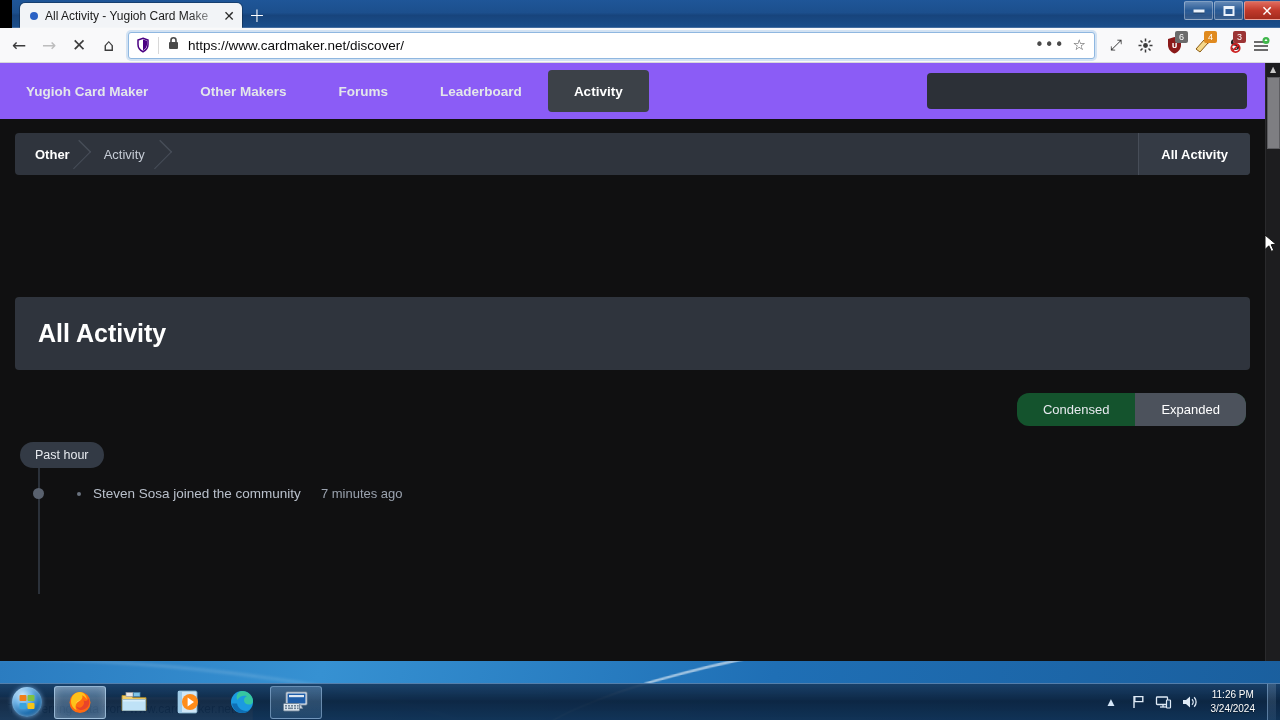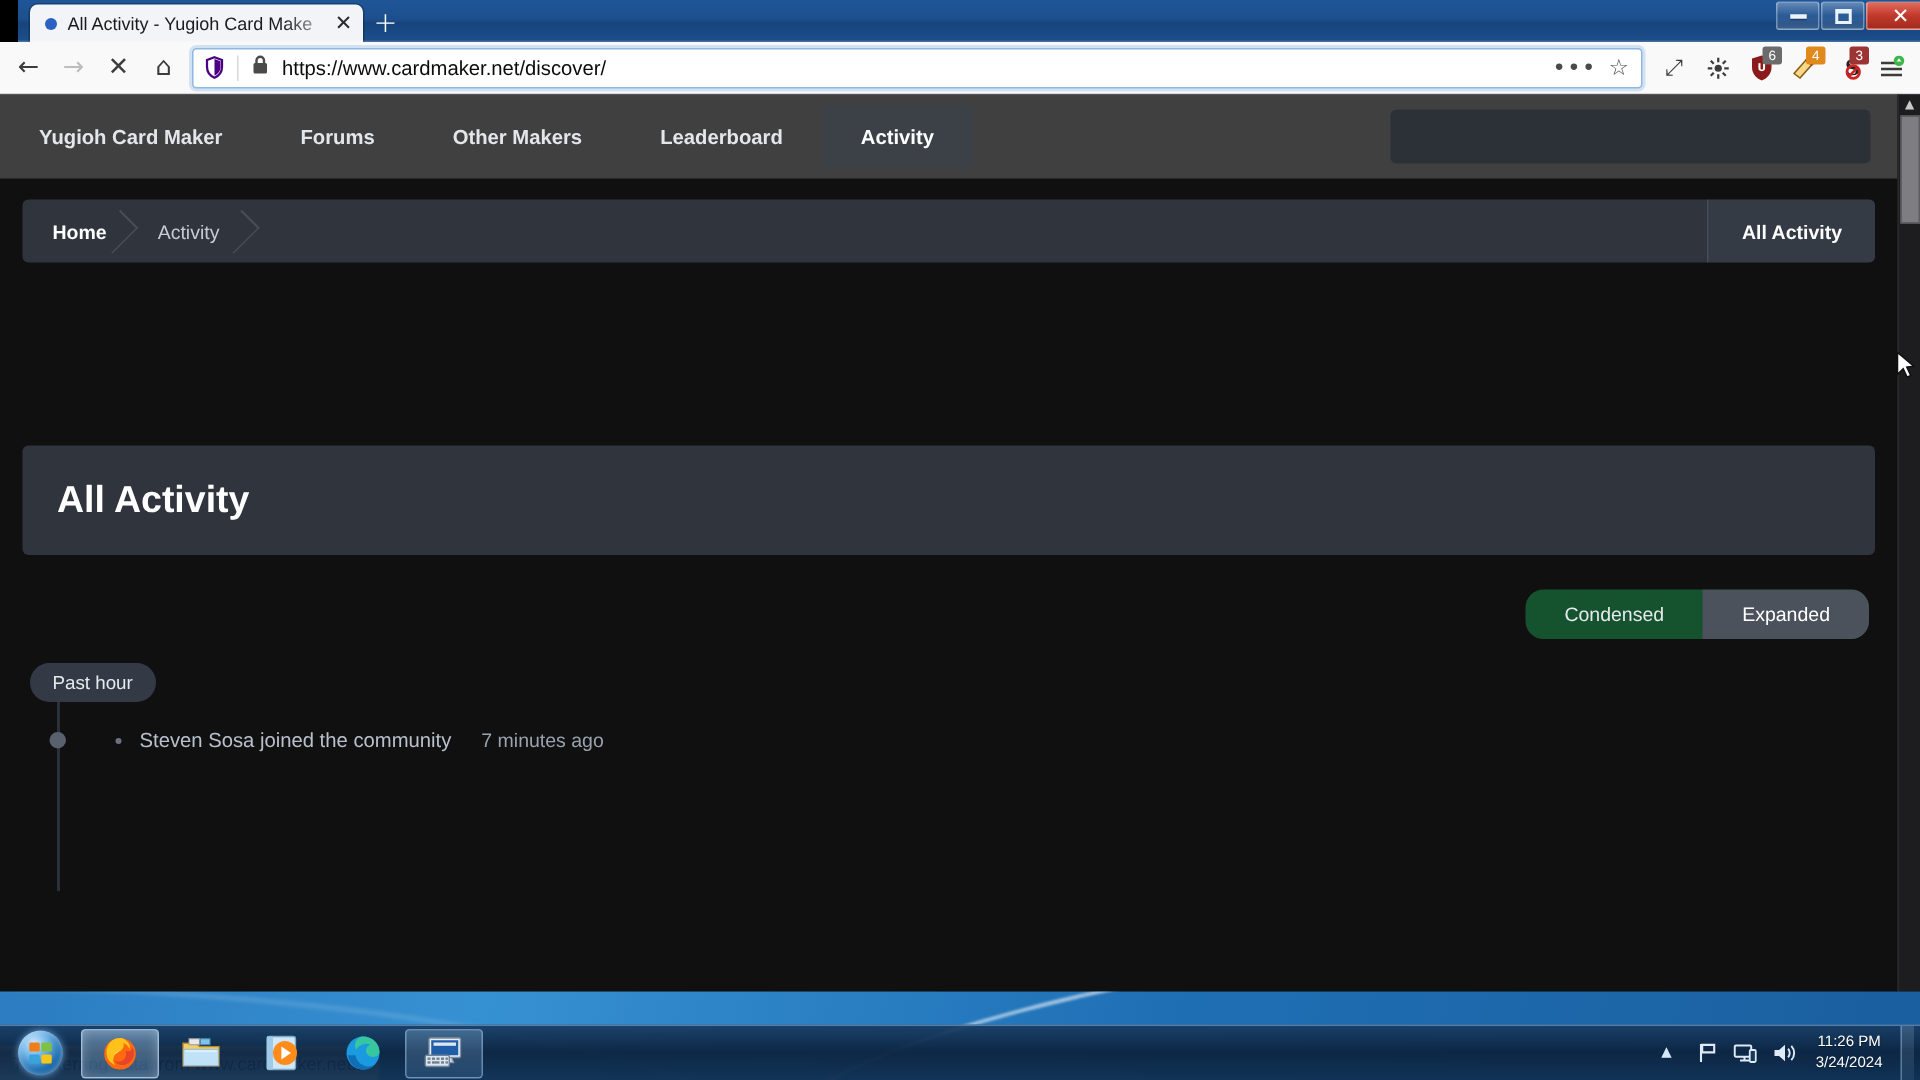--- a/index.html
+++ b/index.html
@@ -146,21 +146,21 @@
     background: rgba(10,14,22,.55);
   }
   .auth-box > div {
     display: flex; align-items: center; padding: 0 18px;
     font-size: 13.5px; font-weight: bold; color: #ffffff;
   }
   .auth-box .signin { border-right: 1px solid #2b3340; }
 
   
   .mainnav {
-    position: relative; height: 56px; background: #404040;
+    position: relative; height: 56px; background: #8b5cf6;
     display: flex; align-items: stretch;
   }
   .navitem {
     display: flex; align-items: center; padding: 0 26px;
     font-size: 13.5px; font-weight: bold; color: #e3e6ea; white-space: nowrap;
   }
   .navitem.active { background: #3c4148; color: #fff; border-radius: 4px; margin: 7px 0; }
   .nav-search {
     position: absolute; right: 18px; top: 10px; width: 320px; height: 36px;
     background: #2c3037; border-radius: 4px; border: none;
@@ -427,30 +427,30 @@
       </div>
     </div>
   </div>
 
   <div class="viewport">
     <div class="page">
 
 
       <div class="mainnav">
         <div class="navitem">Yugioh Card Maker</div>
+        <div class="navitem">Other Makers</div>
         <div class="navitem">Forums</div>
-        <div class="navitem">Other Makers</div>
         <div class="navitem">Leaderboard</div>
         <div class="navitem active">Activity</div>
         <input class="nav-search" type="text" placeholder="" style="">
       </div>
 
       <div class="breadcrumb-wrap">
         <div class="breadcrumb">
-          <div class="crumb">Home</div>
+          <div class="crumb">Other</div>
           <div class="crumb last">Activity</div>
           <div class="crumb-right">All Activity</div>
         </div>
       </div>
 
       <div class="title-panel">
         <h1>All Activity</h1>
       </div>
 
       <div class="view-toggle">

